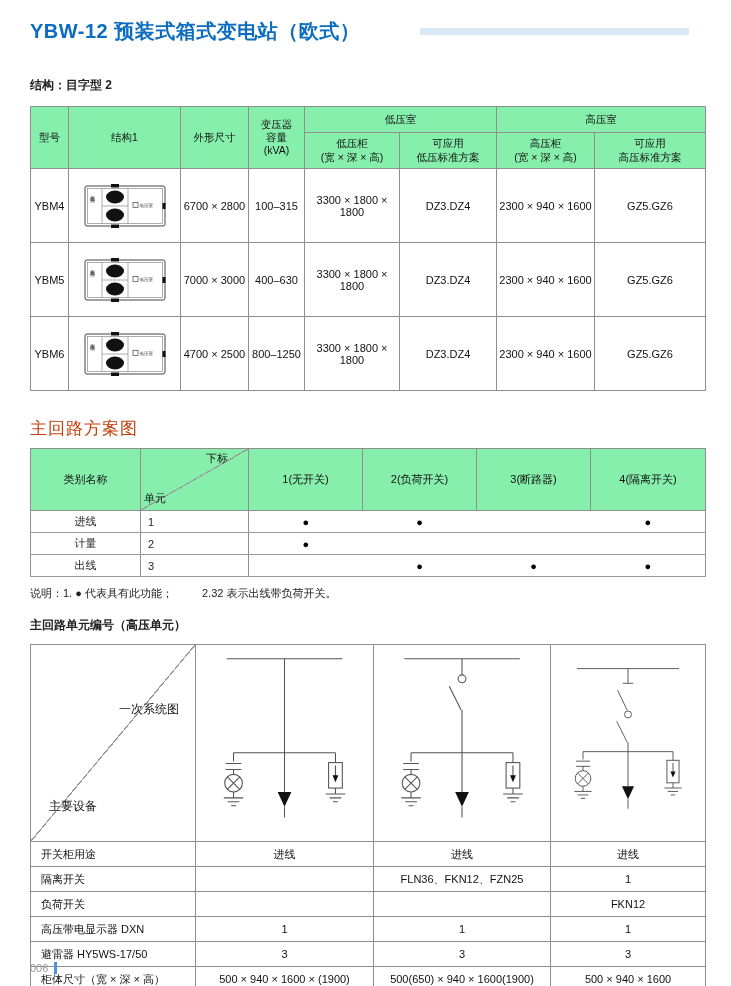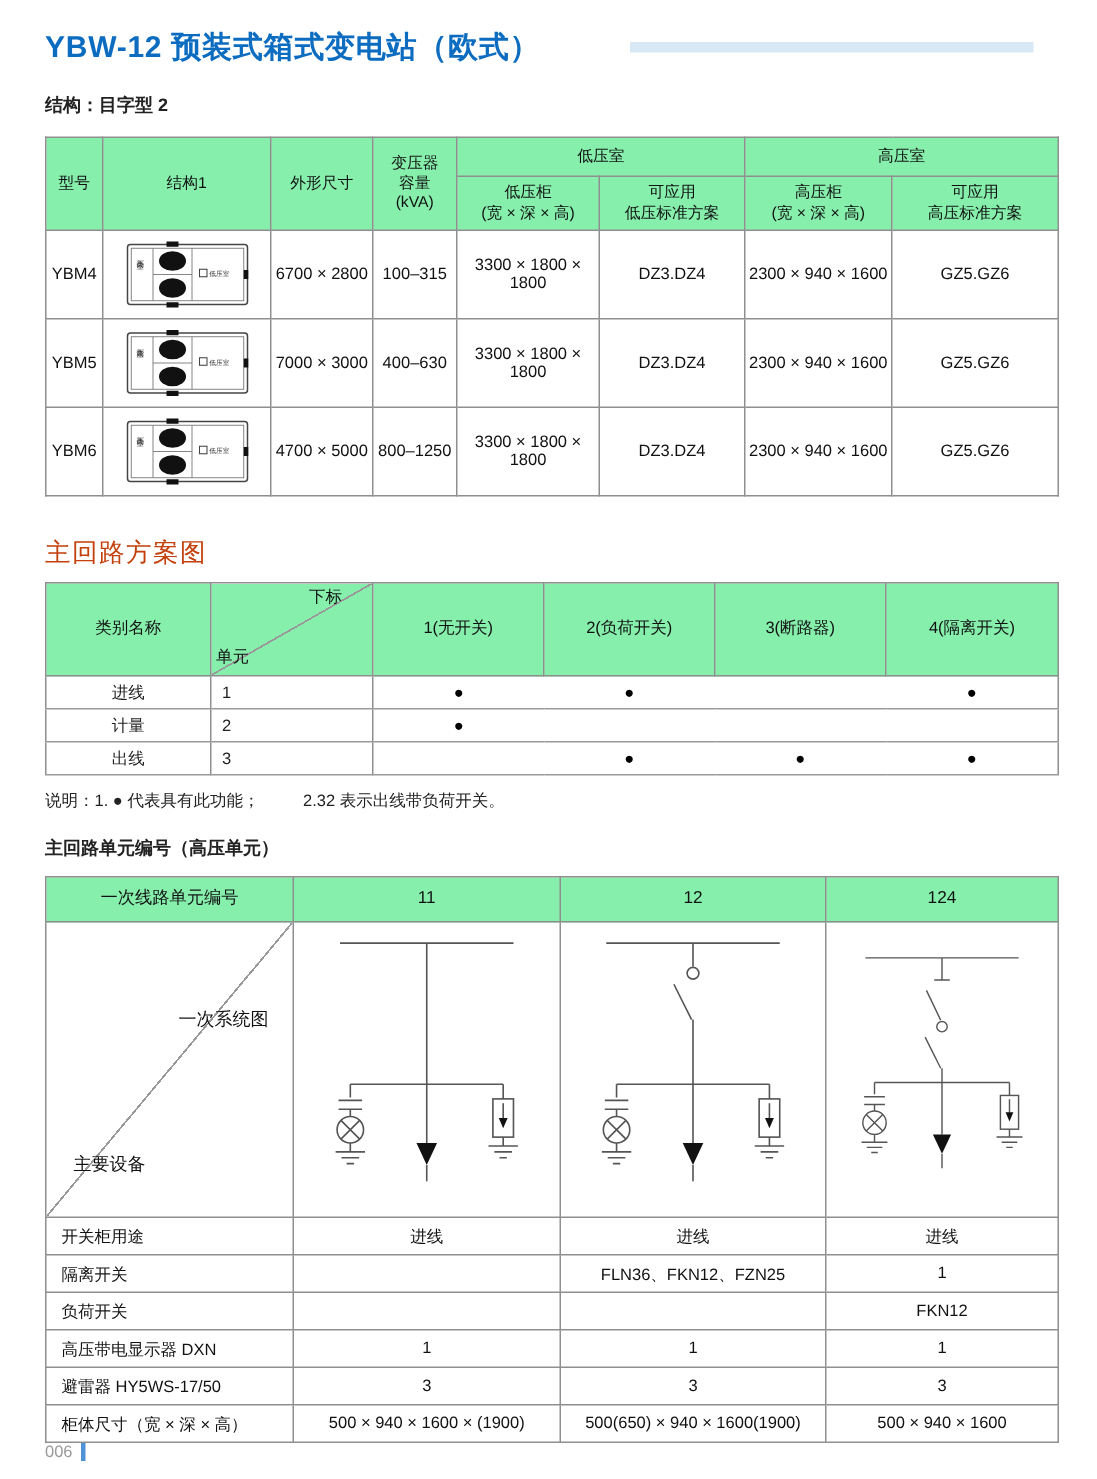--- a/index.html
+++ b/index.html
@@ -4,31 +4,31 @@
 <style>
   * { margin:0; padding:0; box-sizing:border-box; }
   html,body { width:731px; height:986px; background:#ffffff; overflow:hidden;
               font-family:"Liberation Sans", sans-serif; color:#1f1f1f; position:relative; }
   .page { padding:18px 26px 0 30px; }
 
   
   .title-row { display:flex; align-items:flex-start;gap:44px; }
   .title { font-size:20px; font-weight:bold; color:#0c6cc0; letter-spacing:0.5px; white-space:nowrap; }
   .title-bar { flex:1; height:7px; background:#d9e8f5; margin:10px 16px 0 16px; }
-  .struct-note { margin-top:17px; font-size:12px; font-weight:bold; color:#222; }
+  .struct-note { margin-top:32px; font-size:12px; font-weight:bold; color:#222; }
 
   
   table { border-collapse:collapse; table-layout:fixed; width:675px; }
   th, td { border:1px solid #8f8f8f; text-align:center; vertical-align:middle; }
   th { background:#86efac; font-weight:normal; font-size:10.5px; line-height:1.25;
        white-space:pre-line; padding:3px 1px; color:#111; }
 
   
   .spec-table { margin-top:12px; }
-  .spec-table td { font-size:11px; height:59px; color:#111; }
+  .spec-table td { font-size:11px; height:74px; color:#111; }
   .spec-table .th-top { height:26px; }
   .spec-table .th-sub th { height:36px; }
 
   
   .struct-wrap { position:relative; width:84px; height:46px; margin:0 auto; }
   .sd-hv { position:absolute; left:7px; top:9px; font-size:5px; color:#333;
            writing-mode:vertical-rl; letter-spacing:0.5px; line-height:1; }
   .sd-lv { position:absolute; left:57px; top:20px; font-size:4.5px; color:#333; }
 
   
@@ -185,21 +185,21 @@
             <ellipse cx="32" cy="32" rx="9" ry="6.5" fill="#111"></ellipse>
             <rect x="28" y="1" width="8" height="3.5" fill="#111"></rect>
             <rect x="28" y="41.5" width="8" height="3.5" fill="#111"></rect>
             <rect x="79.5" y="20" width="3" height="6" fill="#111"></rect>
             <rect x="50" y="19.5" width="5" height="5" fill="none" stroke="#444" stroke-width="0.7"></rect>
           </svg>
           <div class="sd-hv">高压室</div>
           <div class="sd-lv">低压室</div>
         </div>
       </td>
-      <td>4700 × 5000</td>
+      <td>4700 × 2500</td>
       <td>800–1250</td>
       <td>3300 × 1800 × 1800</td>
       <td>DZ3.DZ4</td>
       <td>2300 × 940 × 1600</td>
       <td>GZ5.GZ6</td>
     </tr>
   </tbody>
     </table>
 
   <div class="section-heading">主回路方案图</div>
@@ -261,26 +261,20 @@
   <div class="sub-heading">主回路单元编号（高压单元）</div>
 
   <table class="unit-table">
     <colgroup>
         <col style="width:165px">
         <col style="width:178px">
         <col style="width:177px">
         <col style="width:155px">
       </colgroup>
     <tbody>
-        <tr>
-      <th>一次线路单元编号</th>
-      <th>11</th>
-      <th>12</th>
-      <th>124</th>
-    </tr>
     <tr>
       <td class="diagram-cell corner big-corner">
         <div class="diag-line"></div>
         <span class="corner-top">一次系统图</span>
         <span class="corner-bottom">主要设备</span>
       </td>
       <td class="diagram-cell">
         <svg class="circ" width="100%" height="196" viewBox="0 0 178 200" preserveAspectRatio="xMidYMid meet">
           <g stroke="#555" stroke-width="1.1" fill="none">
             <path d="M30 14 H148"></path>

